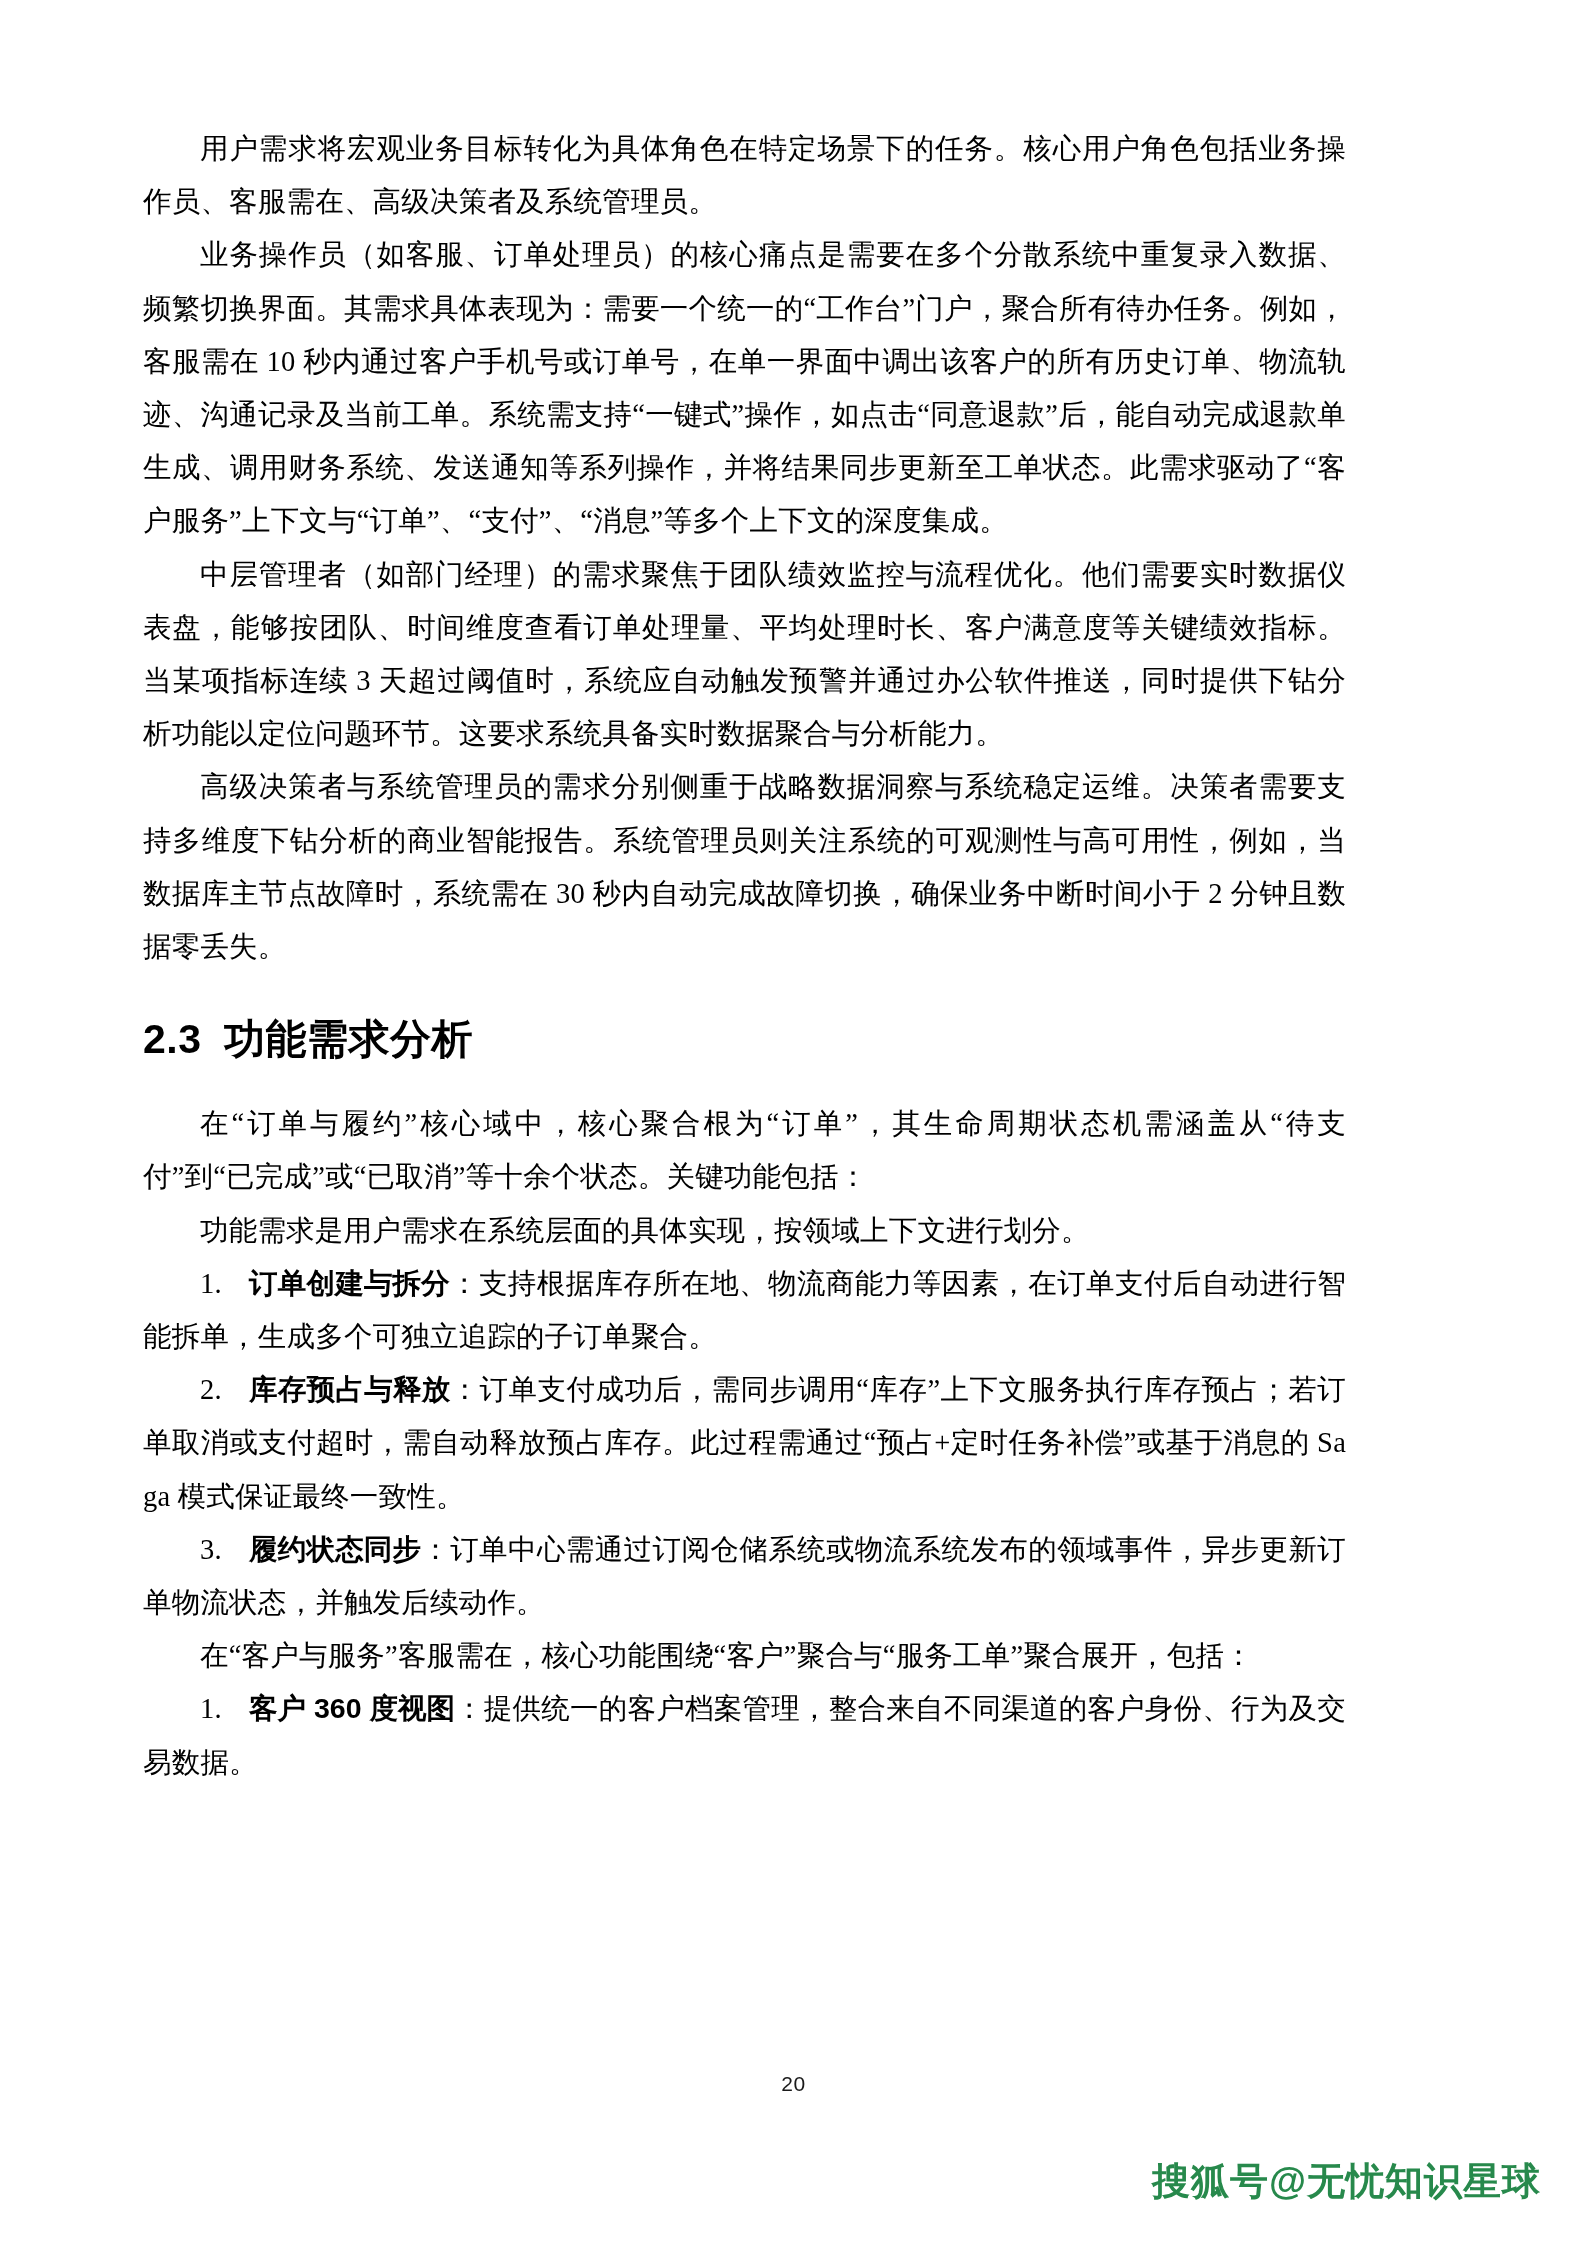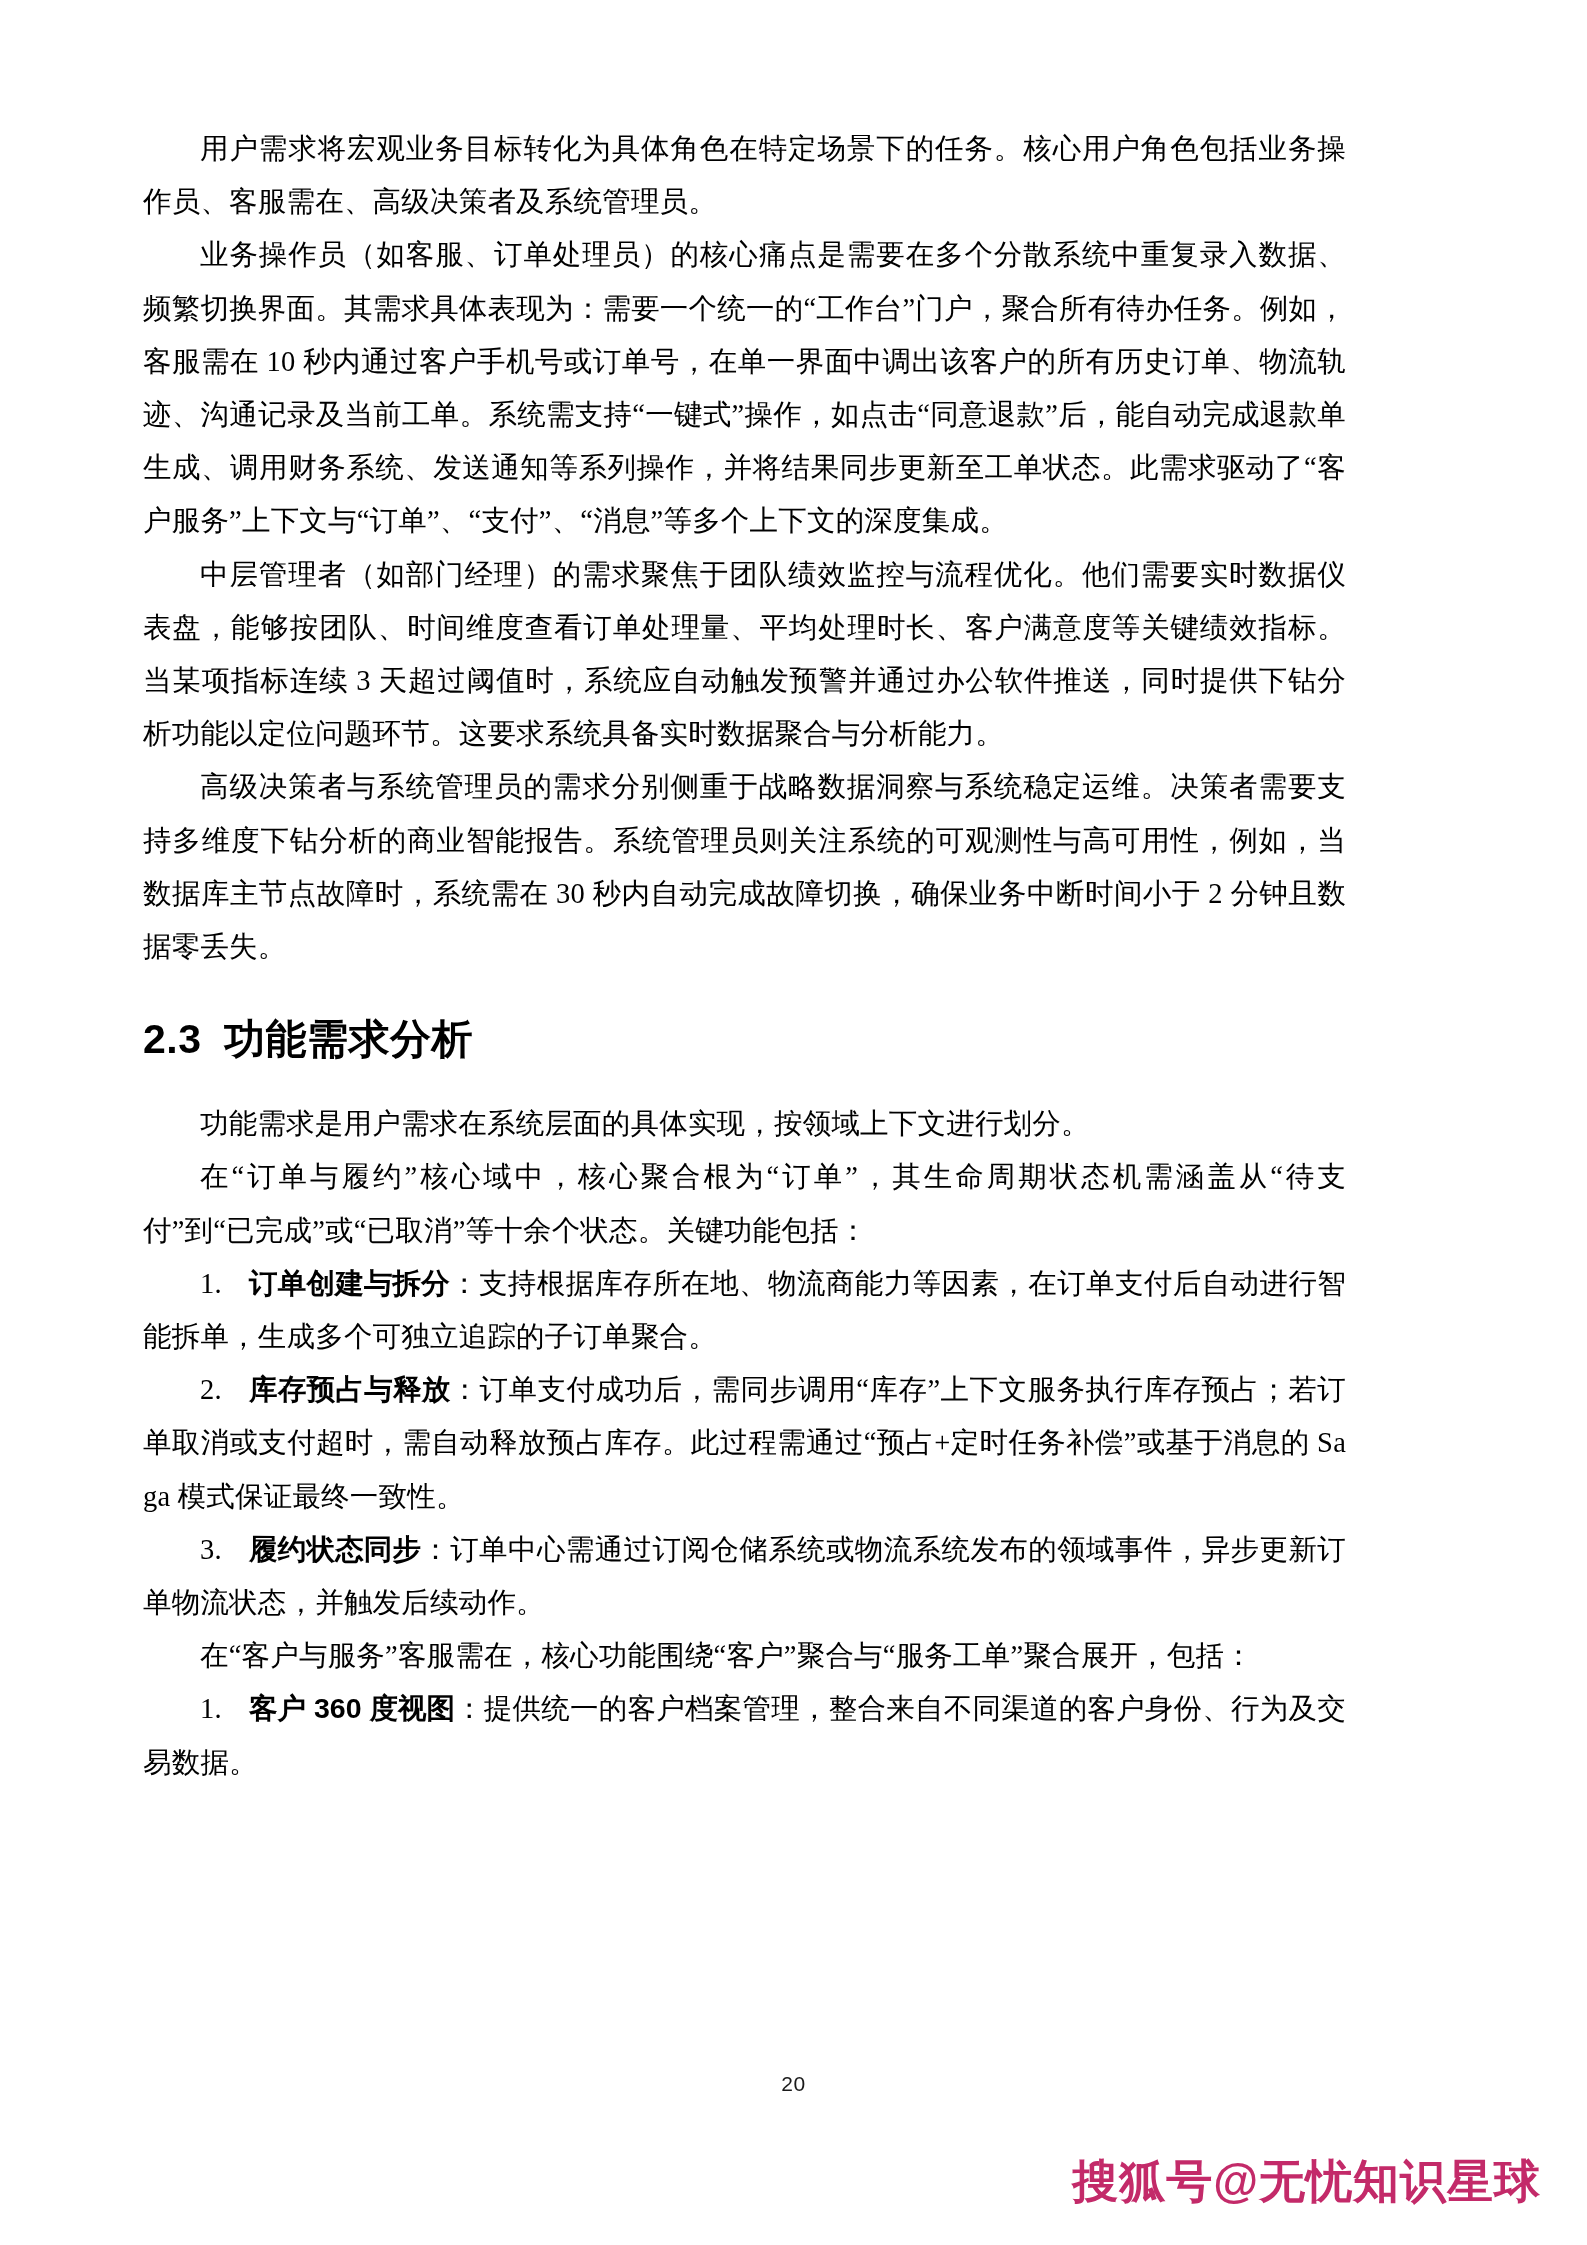--- a/index.html
+++ b/index.html
@@ -97,23 +97,23 @@
     letter-spacing: 0.5px;
   }
 
   
   .watermark {
     position: absolute;
     right: 46px;
     top: 2158px;
     font-family: "Liberation Sans", "DejaVu Sans", sans-serif;
     font-weight: bold;
-    font-size: 46px;
+    font-size: 38px;
     line-height: 46px;
-    color: #be185d;
+    color: #15803d;
     letter-spacing: 1px;
     white-space: nowrap;
     text-shadow: 1.5px 1.5px 0 rgba(255,255,255,0.95),
                 -0.6px -0.6px 0 rgba(255,255,255,0.7);
     opacity: 0.92;
   }
 </style>
 </head>
 <body>
 
@@ -128,23 +128,23 @@
     <p class="para">中层管理者（如部门经理）的需求聚焦于团队绩效监控与流程优化。他们需要实时数据仪表盘，能够按团队、时间维度查看订单处理量、平均处理时长、客户满意度等关键绩效指标。当某项指标连续 3 天超过阈值时，系统应自动触发预警并通过办公软件推送，同时提供下钻分析功能以定位问题环节。这要求系统具备实时数据聚合与分析能力。</p>
 
     <p class="para">高级决策者与系统管理员的需求分别侧重于战略数据洞察与系统稳定运维。决策者需要支持多维度下钻分析的商业智能报告。系统管理员则关注系统的可观测性与高可用性，例如，当数据库主节点故障时，系统需在 30 秒内自动完成故障切换，确保业务中断时间小于 2 分钟且数据零丢失。</p>
 
     <div class="spacer-before-heading"></div>
 
     <h2 class="heading"><span class="hnum">2.3</span><span>功能需求分析</span></h2>
 
     <div class="spacer-after-heading"></div>
 
+    <p class="para">在“订单与履约”核心域中，核心聚合根为“订单”，其生命周期状态机需涵盖从“待支付”到“已完成”或“已取消”等十余个状态。关键功能包括：</p>
+
     <p class="para">功能需求是用户需求在系统层面的具体实现，按领域上下文进行划分。</p>
-
-    <p class="para">在“订单与履约”核心域中，核心聚合根为“订单”，其生命周期状态机需涵盖从“待支付”到“已完成”或“已取消”等十余个状态。关键功能包括：</p>
 
     <p class="listpara"><span class="num">1.</span><span class="gap"></span><span class="term">订单创建与拆分</span><span>：支持根据库存所在地、物流商能力等因素，在订单支付后自动进行智能拆单，生成多个可独立追踪的子订单聚合。</span></p>
 
     <p class="listpara"><span class="num">2.</span><span class="gap"></span><span class="term">库存预占与释放</span><span>：订单支付成功后，需同步调用“库存”上下文服务执行库存预占；若订单取消或支付超时，需自动释放预占库存。此过程需通过“预占+定时任务补偿”或基于消息的 Saga 模式保证最终一致性。</span></p>
 
     <p class="listpara"><span class="num">3.</span><span class="gap"></span><span class="term">履约状态同步</span><span>：订单中心需通过订阅仓储系统或物流系统发布的领域事件，异步更新订单物流状态，并触发后续动作。</span></p>
 
     <p class="para">在“客户与服务”客服需在，核心功能围绕“客户”聚合与“服务工单”聚合展开，包括：</p>
 
     <p class="listpara"><span class="num">1.</span><span class="gap"></span><span class="term">客户 360 度视图</span><span>：提供统一的客户档案管理，整合来自不同渠道的客户身份、行为及交易数据。</span></p>

